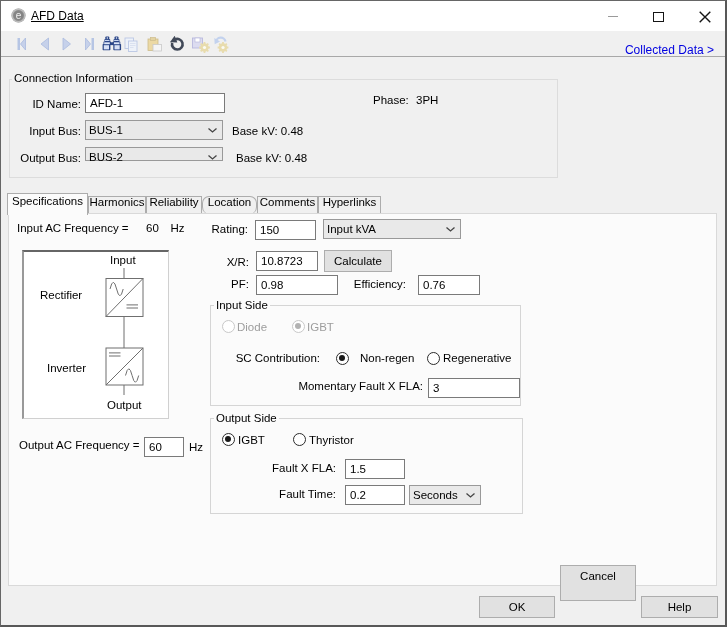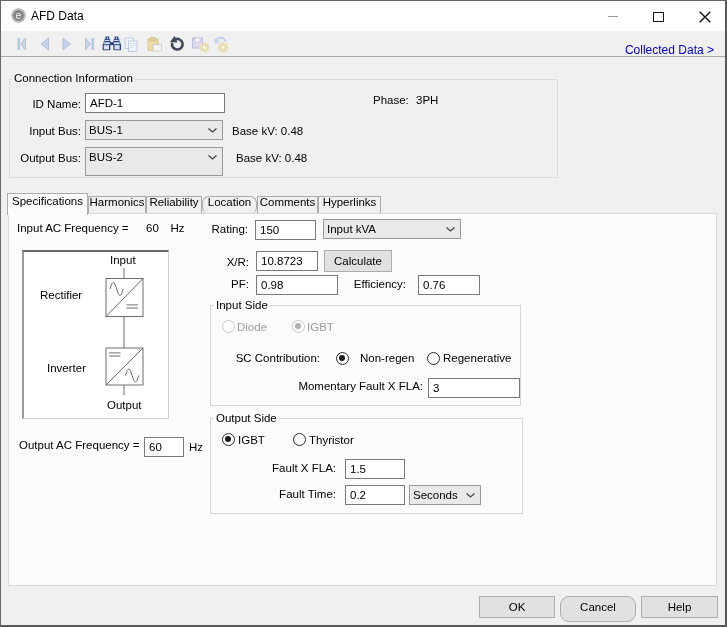--- a/index.html
+++ b/index.html
@@ -6,21 +6,21 @@
 html,body { width:727px; height:627px; overflow:hidden; }
 body { font-family:"Liberation Sans", sans-serif; font-size:11.5px; color:#000; }
 #win {
   position:relative; width:727px; height:627px;
   background:#f0f0f0;
   border:1px solid #666; border-bottom:2px solid #585858; border-right:2px solid #585858;
 }
 .abs { position:absolute; }
 
 #titlebar { position:absolute; left:0; top:0; width:724px; height:30px; background:#ffffff; }
-#title { position:absolute; left:30px; top:8px; font-size:12px; color:#000; }
+#title { position:absolute; left:30px; top:8px; font-size:12px; color:#000;text-decoration:underline; }
 .dash { position:absolute; left:607px; top:15px; width:10px; height:1px; background:#9a9a9a; }
 .maxbox { position:absolute; left:652px; top:10.5px; width:10.5px; height:10.5px; border:1.6px solid #151515; }
 
 #toolbar { position:absolute; left:0; top:30px; width:724px; height:26px; background:#f0f0f0; border-bottom:1px solid #a8a8a8; }
 #collected { position:absolute; right:11px; top:11.5px; font-size:12px; color:#0000e0; }
 
 .group { position:absolute; border:1px solid #dcdcdc; }
 .group > .glabel { position:absolute; top:-8px; left:2px; background:#f0f0f0; padding:0 2px; font-size:11.5px; line-height:13px; }
 
 .tb { position:absolute; background:#fff; border:1px solid #7a7a7a; font-size:11.5px; line-height:18px; padding-left:4px; }
@@ -143,21 +143,21 @@
 
   <div class="rlbl" style="left:0px; top:124px; width:80px;">Input Bus:</div>
   <div class="combo" style="left:84px; top:119px; width:138px; height:20px;">BUS-1
     <svg width="9" height="5" viewBox="0 0 9 5">
         <path d="M0.5 0.5 L4.5 4 L8.5 0.5" fill="none" stroke="#444" stroke-width="1.3"></path>
       </svg>
   </div>
   <div class="lbl" style="left:231px; top:124px;">Base kV: 0.48</div>
 
   <div class="rlbl" style="left:0px; top:150.5px; width:80px;">Output Bus:</div>
-  <div class="combo" style="left:84px; top:146px; width:138px; height:29px;">BUS-2
+  <div class="combo" style="left:84px; top:146px; width:138px; height:14px;">BUS-2
     <svg width="9" height="5" viewBox="0 0 9 5">
         <path d="M0.5 0.5 L4.5 4 L8.5 0.5" fill="none" stroke="#444" stroke-width="1.3"></path>
       </svg>
   </div>
   <div class="lbl" style="left:235px; top:150.5px;">Base kV: 0.48</div>
 
   <div class="tab active" style="left:6px; top:192px; width:81px; height:22px; line-height:14.5px;">Specifications</div>
   <div class="tab" style="left:87px; top:195px; width:58px; height:18px; line-height:11px;">Harmonics</div>
   <div class="tab" style="left:145px; top:195px; width:56px; height:18px; line-height:11px;">Reliability</div>
   <div class="tab" style="left:201px; top:195px; width:55px; height:18px; line-height:11px;border-radius:7px;">Location</div>
@@ -247,15 +247,15 @@
       <div class="tb" style="left:134px; top:66px; width:60px; height:20px;">0.2</div>
       <div class="combo" style="left:198px; top:66px; width:72px; height:20px;">Seconds
         <svg width="9" height="5" viewBox="0 0 9 5">
             <path d="M0.5 0.5 L4.5 4 L8.5 0.5" fill="none" stroke="#444" stroke-width="1.3"></path>
           </svg>
       </div>
     </div>
   </div>
 
   <div class="btn" style="left:478px; top:595px; width:76px; height:22px; line-height:21px;">OK</div>
-  <div class="btn" style="left:559px; top:595px; width:76px; height:26px; line-height:21px;border-radius:9px;">Cancel</div>
+  <div class="btn" style="left:559px; top:564px; width:76px; height:36px; line-height:21px;">Cancel</div>
   <div class="btn" style="left:640px; top:595px; width:77px; height:22px; line-height:21px;">Help</div>
 </div>
 
 </body></html>

